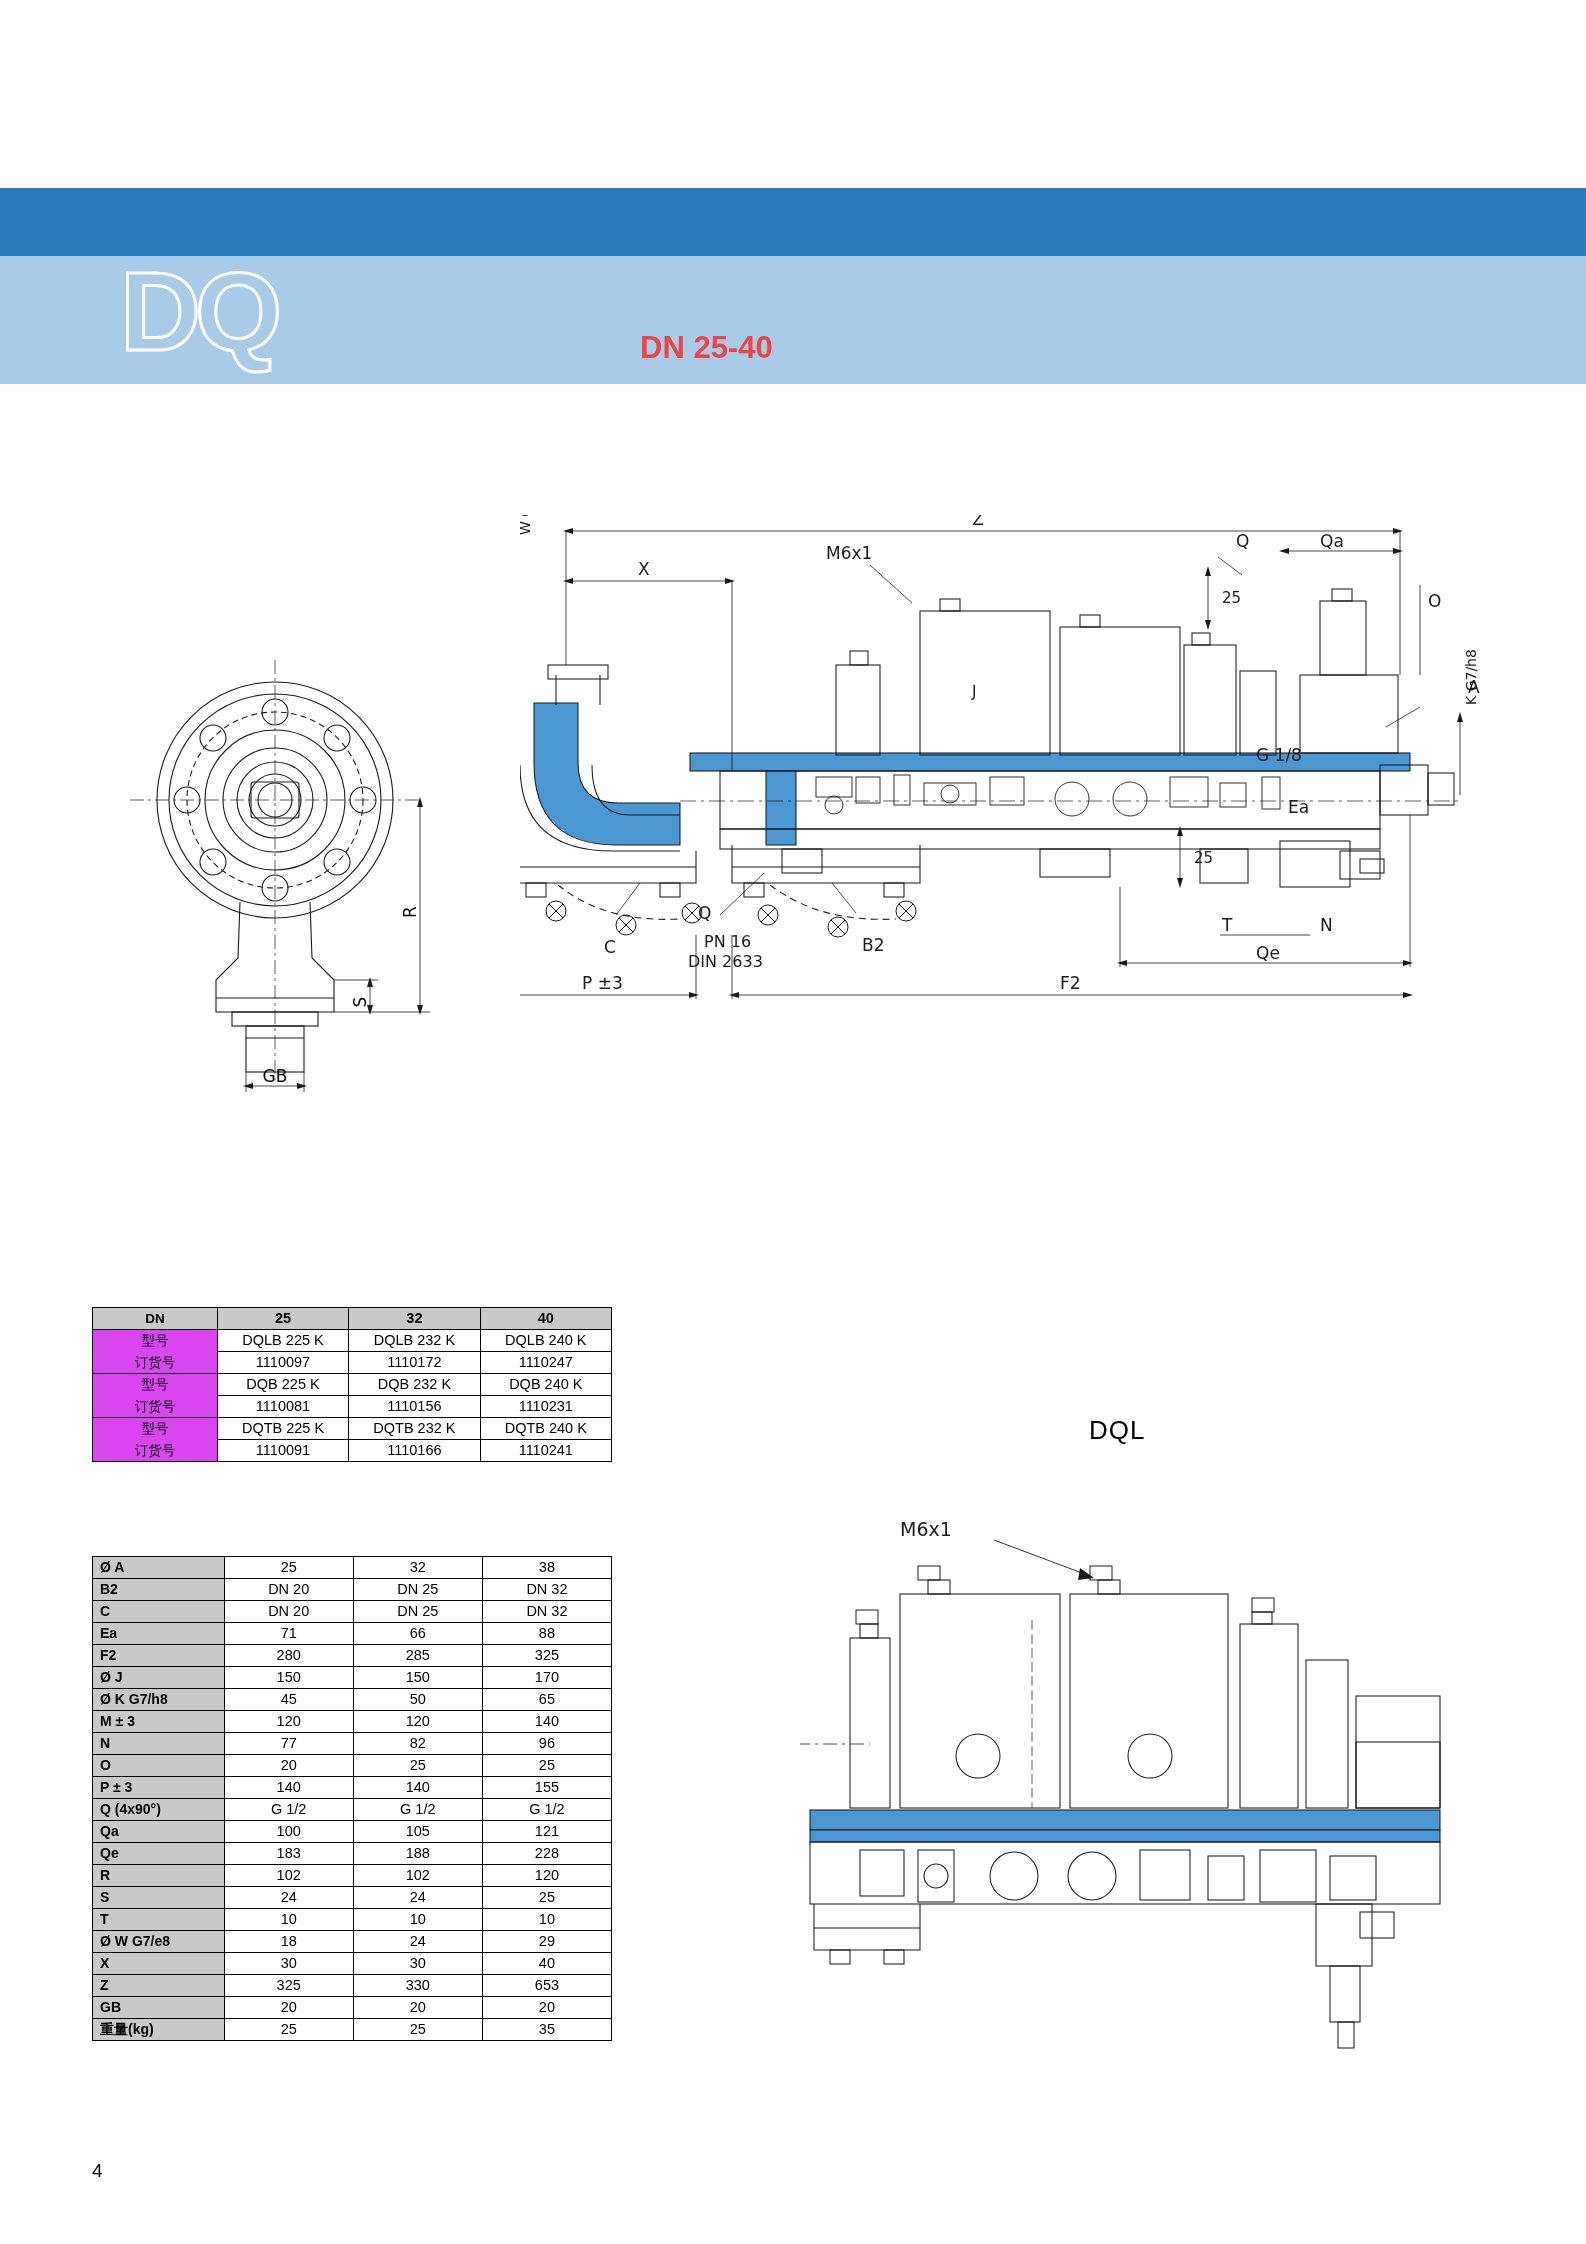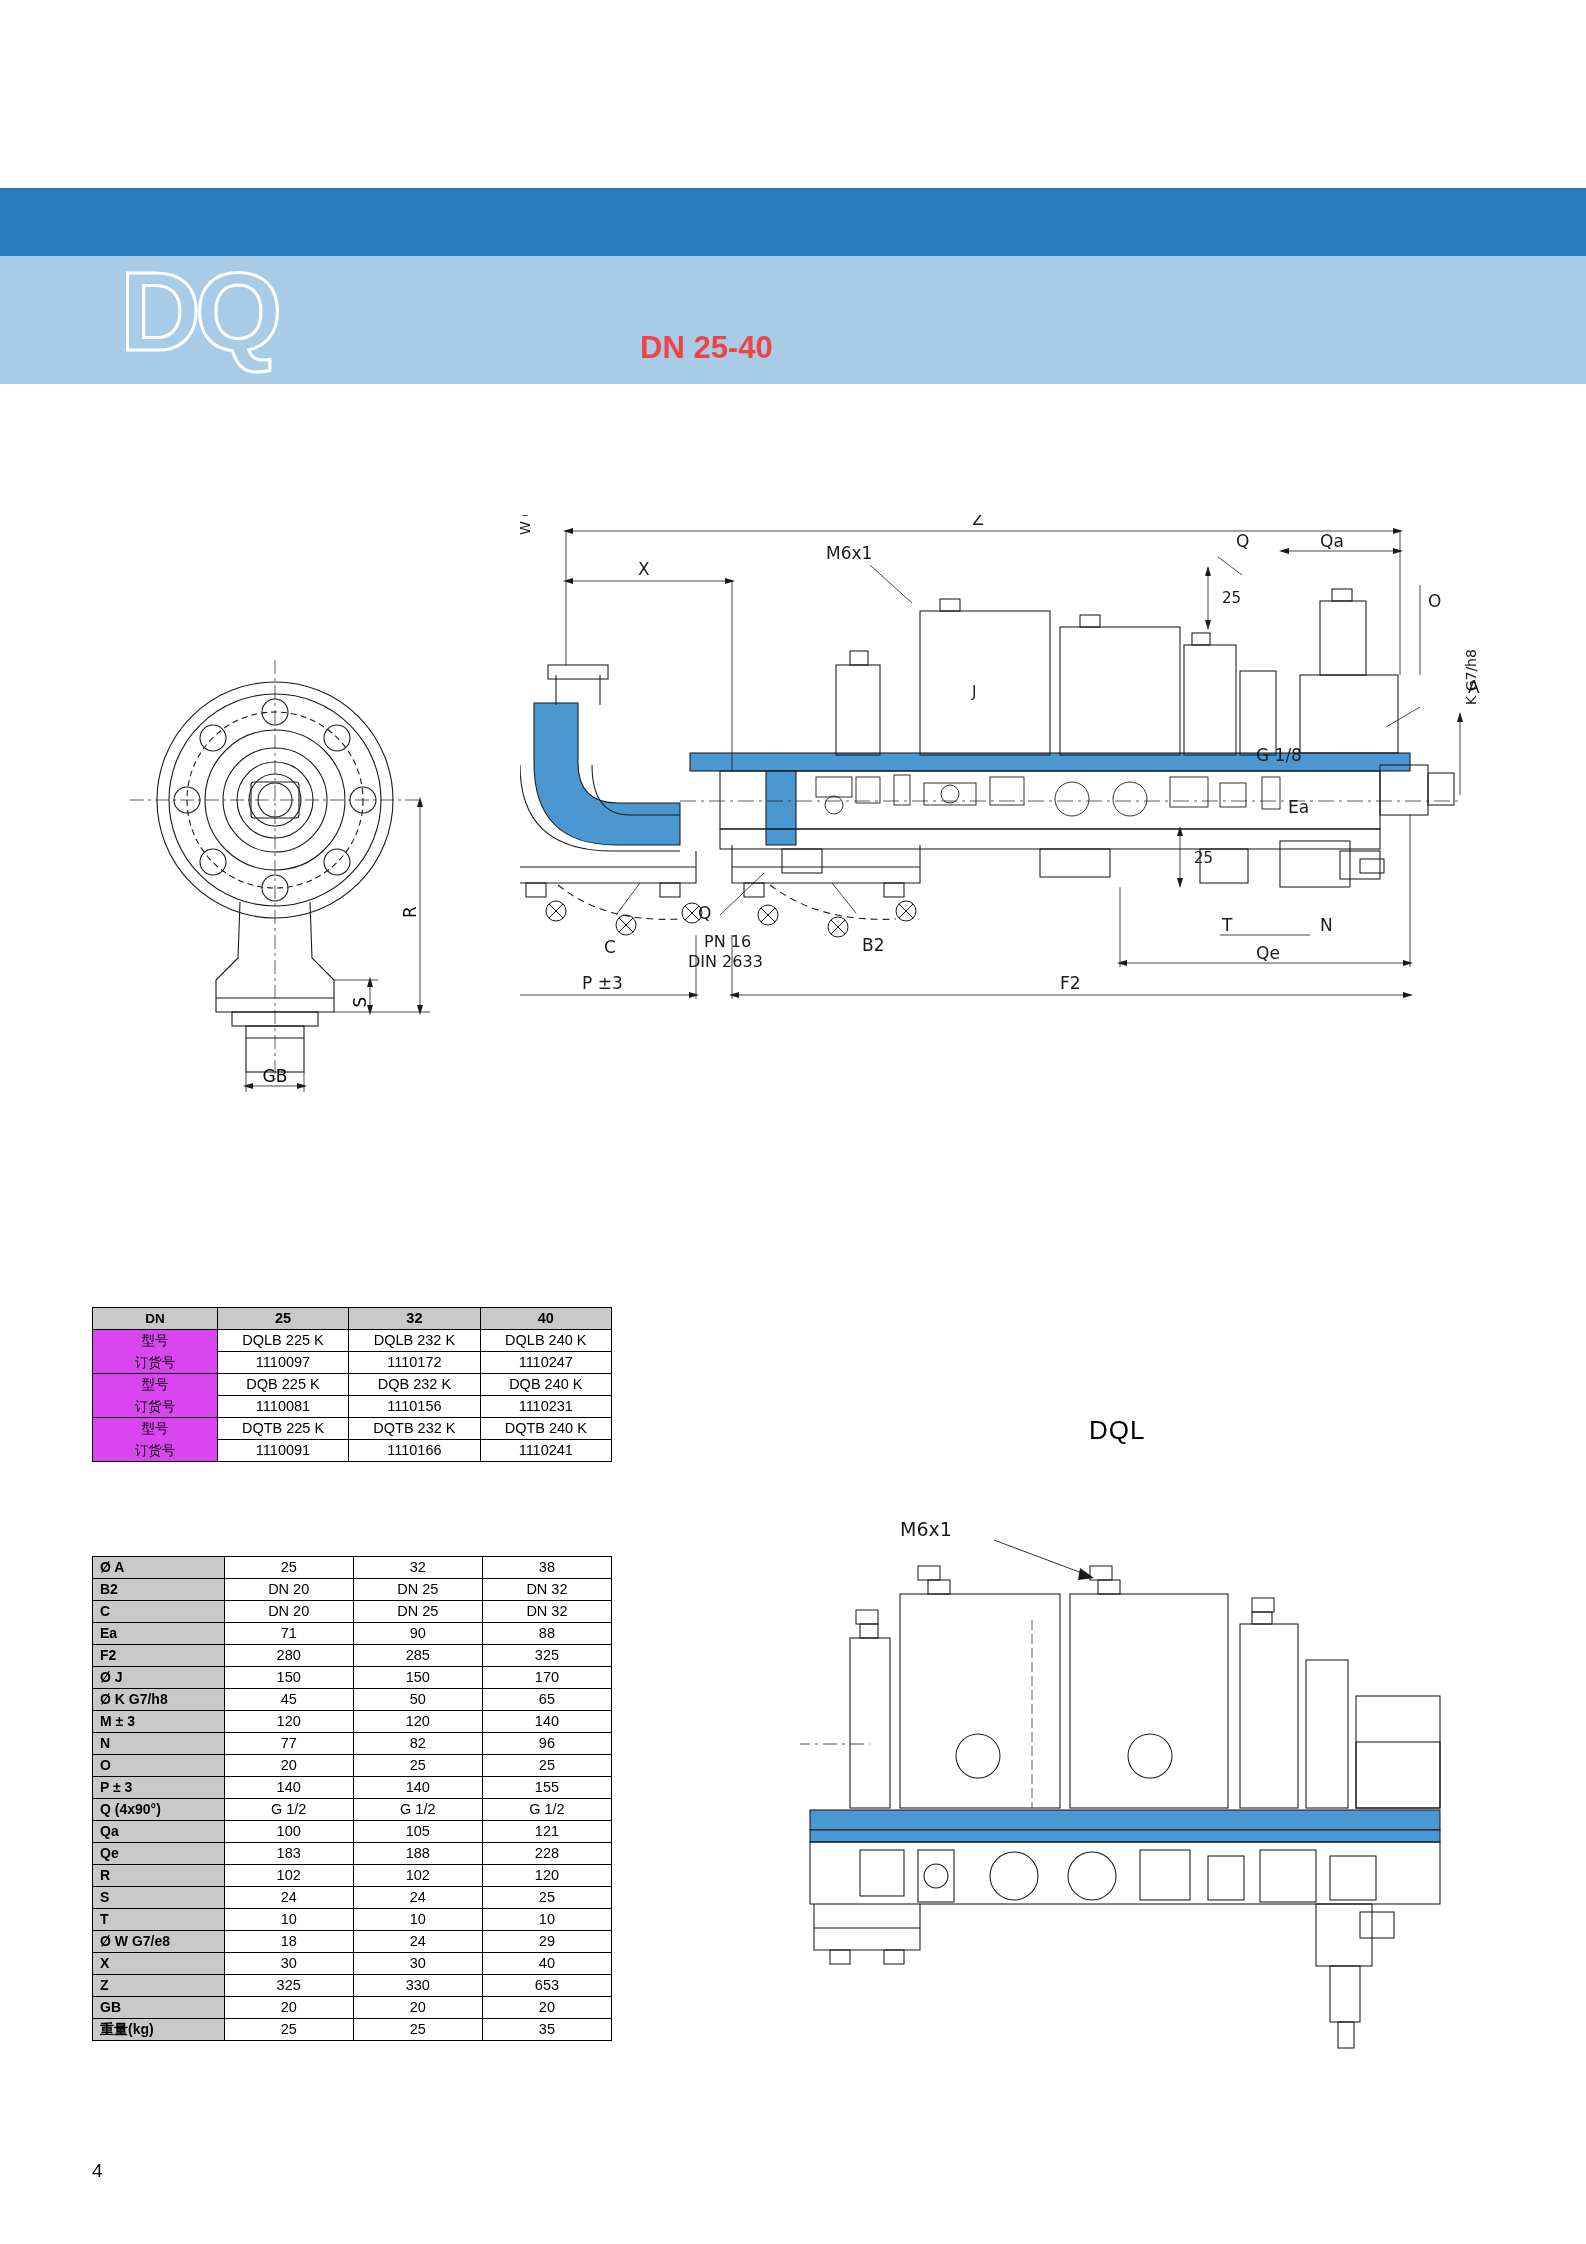--- a/index.html
+++ b/index.html
@@ -488,21 +488,21 @@
       </tr>
       <tr>
         <td class="k">C</td>
         <td class="v">DN 20</td>
         <td class="v">DN 25</td>
         <td class="v">DN 32</td>
       </tr>
       <tr>
         <td class="k">Ea</td>
         <td class="v">71</td>
-        <td class="v">90</td>
+        <td class="v">66</td>
         <td class="v">88</td>
       </tr>
       <tr>
         <td class="k">F2</td>
         <td class="v">280</td>
         <td class="v">285</td>
         <td class="v">325</td>
       </tr>
       <tr>
         <td class="k">Ø J</td>

